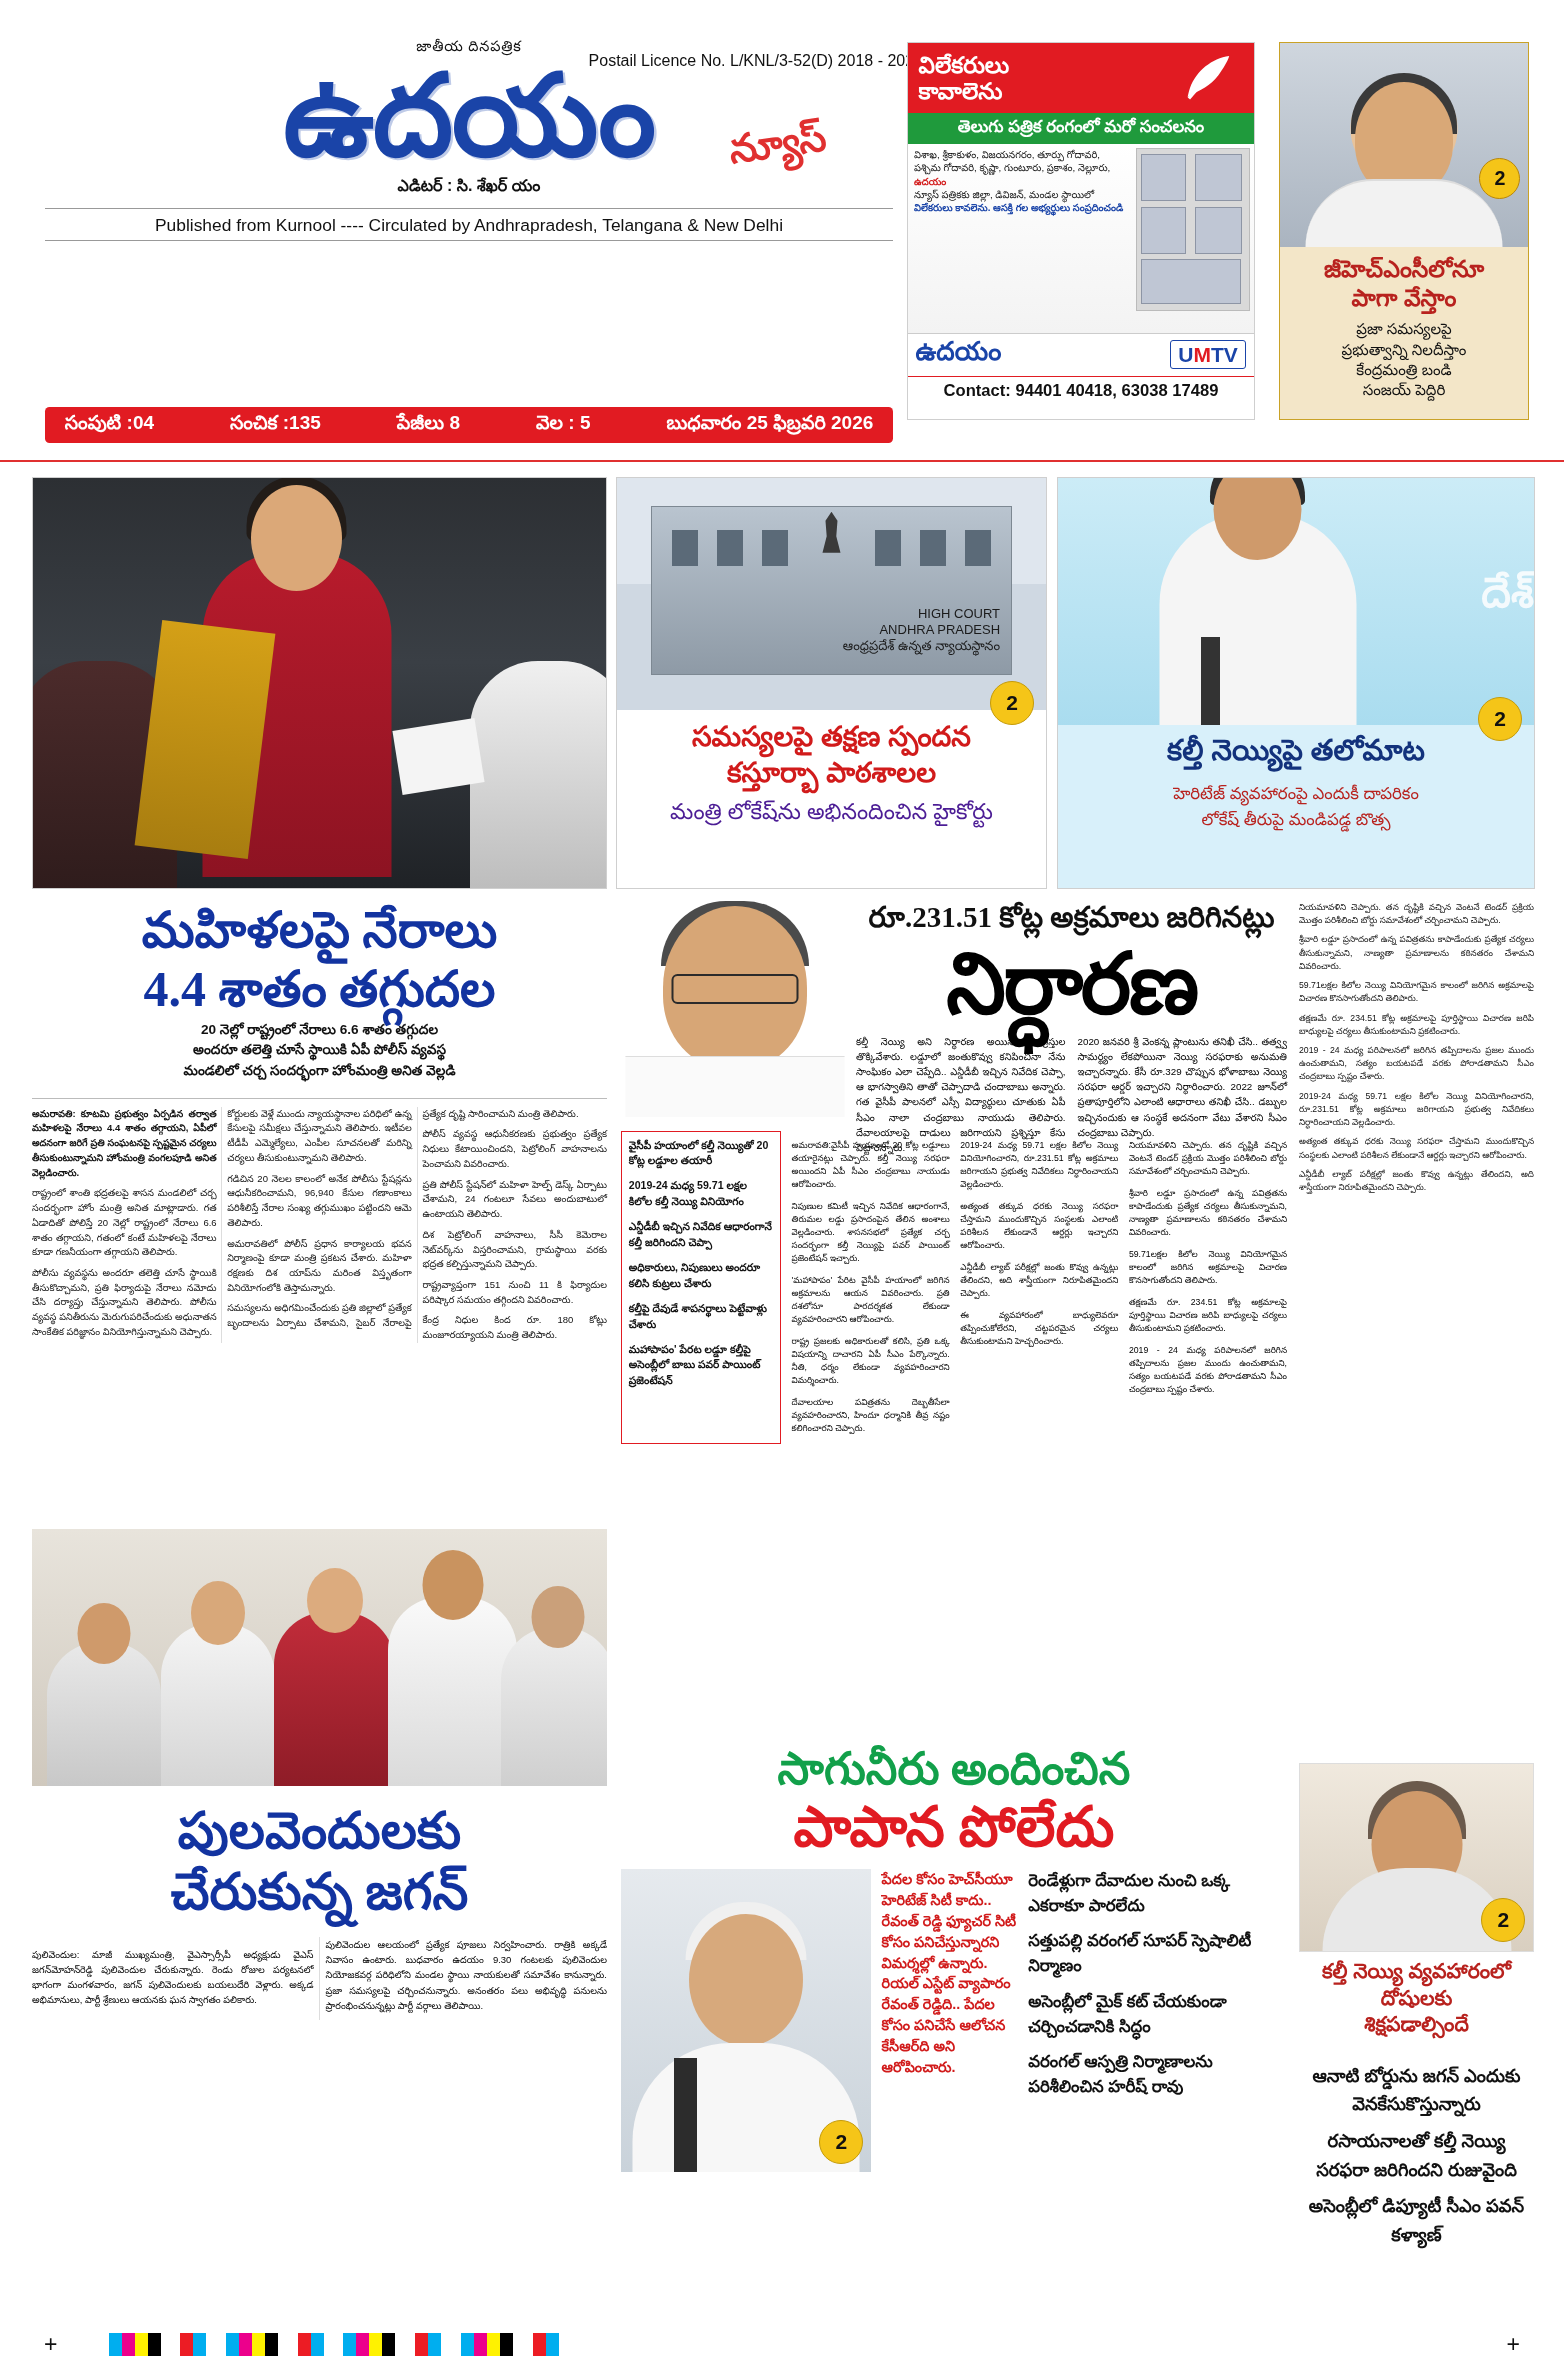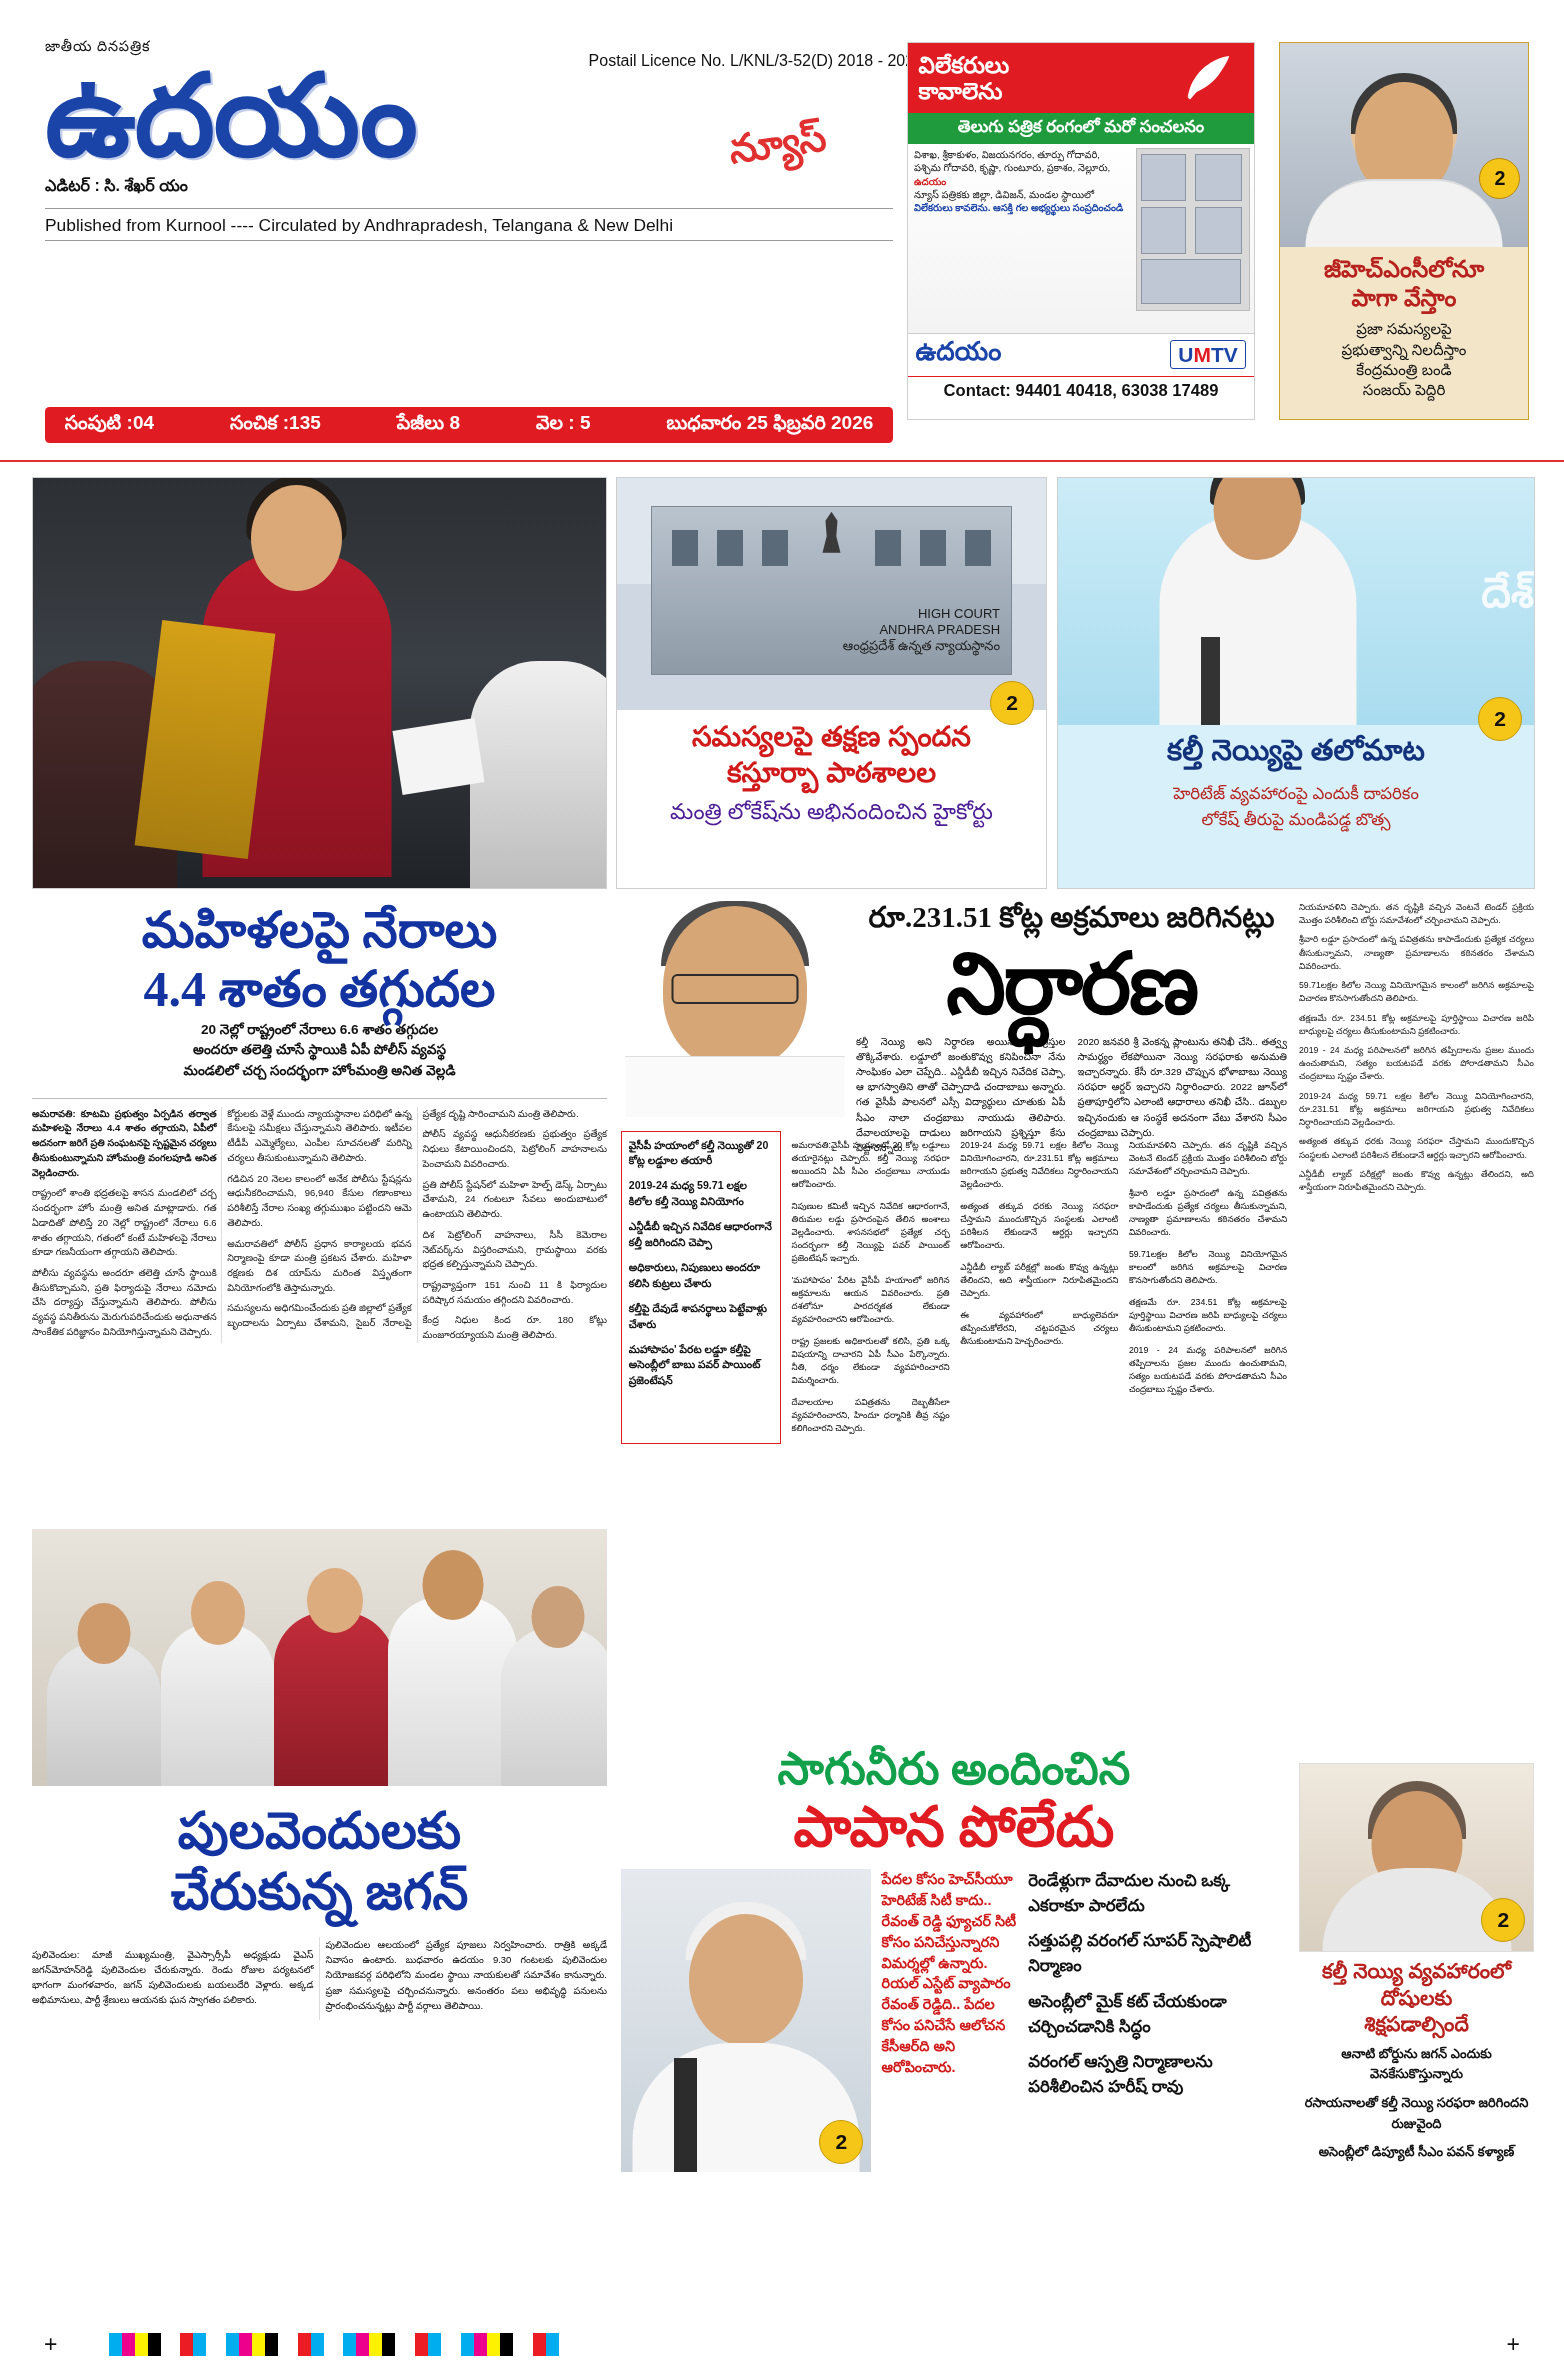--- a/index.html
+++ b/index.html
@@ -21,20 +21,21 @@
     position: absolute;
     left: 0; top: 0;
     width: 1564px;
     height: 462px;
     border-bottom: 2.3px solid #e03030;
   }
   .mast-left {
     position: absolute;
     left: 45px; top: 38px;
     width: 848px;
+    text-align: center;
   }
   .mast-tag {
     font-size: 14.4px;
     color: #111;
     letter-spacing: 0.8px;
     margin-bottom: 1.5px;
   }
   .mast-licence {
     position: absolute;
     right: -30px; top: 13.6px;
@@ -495,21 +496,21 @@
     width: 91px; height: 107px; border-radius:50%; background:#cf9a6b;}
   .rr-hair { position:absolute; left:50%; top:16.6px; transform:translateX(-50%);
     width: 98px; height: 58px; border-radius: 49px 49px 0 0; background:#6b5a4c;}
   .rr-body { position:absolute; left:50%; bottom:0; transform:translateX(-50%);
     width: 189px; height: 83px; background:#e8e8e8; border-radius:83px 83px 0 0;}
   .rr-cap {
     text-align:center; margin-top: 6px;
     font-size: 20.4px; font-weight:bold; color:#b8221e; line-height:1.3;
   }
   .rr-body-text {
-    margin-top: 6px; font-size: 13px; line-height:1.6;
+    margin-top: 24px; font-size: 18px; line-height:1.6;
     text-align:center; font-weight: bold; color:#111;
   }
   .rr-body-text p { margin: 0 0 7.6px; }
 
   .rail-text {
     font-size: 8.7px; line-height:1.52; text-align: justify;
     color:#111;
   }
   .rail-text p { margin: 0 0 6px; }
 

